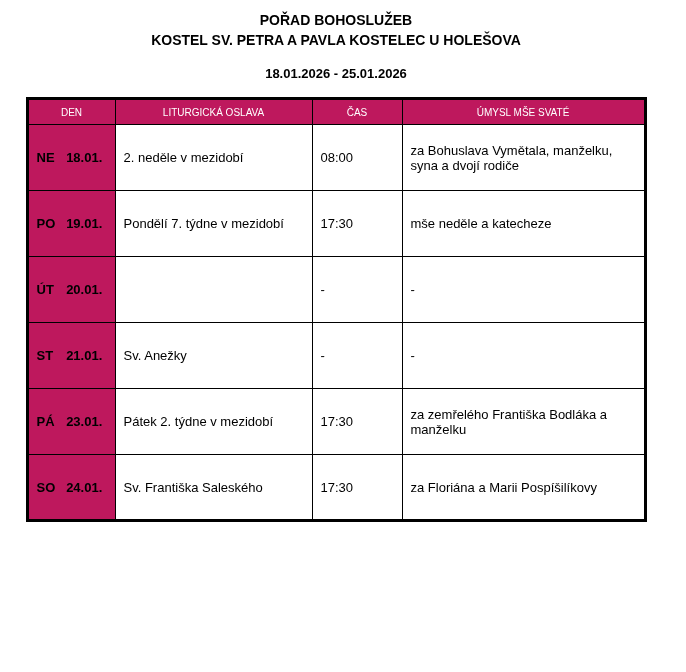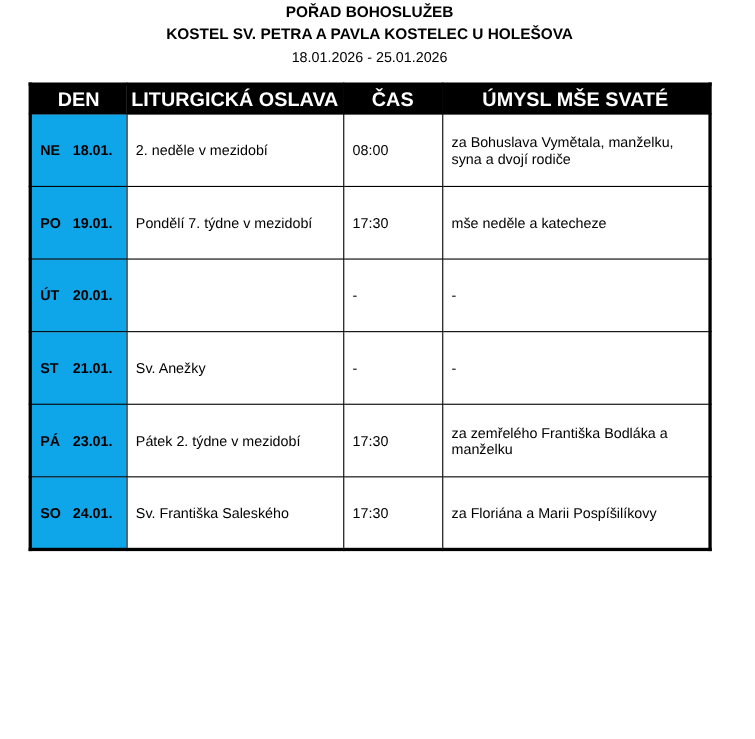--- a/index.html
+++ b/index.html
@@ -6,65 +6,66 @@
     margin: 0;
     padding: 0;
     background: #ffffff;
     font-family: "Liberation Sans", "DejaVu Sans", sans-serif;
     color: #000000;
   }
   .page {
     width: 672px;
     height: 672px;
     box-sizing: border-box;
+    padding-top: 10px;
   }
   .titles {
     text-align: center;
     line-height: 1.45;
   }
   .title-main, .title-sub {
     font-size: 14px;
     font-weight: bold;
   }
   .title-date {
     font-size: 13px;
-    font-weight: normal;
-    margin-top: 2px;
+    font-weight: bold;
+    margin-top: 14px;
   }
   table.schedule {
     border-collapse: collapse;
     margin: 14px auto 0 auto;
     width: 618px;
     table-layout: fixed;
   }
   table.schedule, table.schedule th, table.schedule td {
     border: 1px solid #000000;
   }
   table.schedule {
     border: 3px solid #000000;
   }
   th {
-    background: #000000;
+    background: #be185d;
     color: #ffffff;
-    font-size: 18px;
-    font-weight: bold;
+    font-size: 10px;
+    font-weight: normal;
     height: 20px;
     padding: 2px 0;
     text-align: center;
   }
   td {
     font-size: 13px;
     height: 66px;
     text-align: left;
     vertical-align: middle;
     padding: 2px 8px;
     box-sizing: border-box;
   }
   td.day-cell {
-    background: #0ea5e9;
+    background: #be185d;
     font-weight: bold;
     text-align: left;
     padding-left: 8px;
   }
   td.day-cell .day-abbr {
     display: inline-block;
     min-width: 26px;
   }
   col.c-den  { width: 88px; }
   col.c-lit  { width: 197px; }

